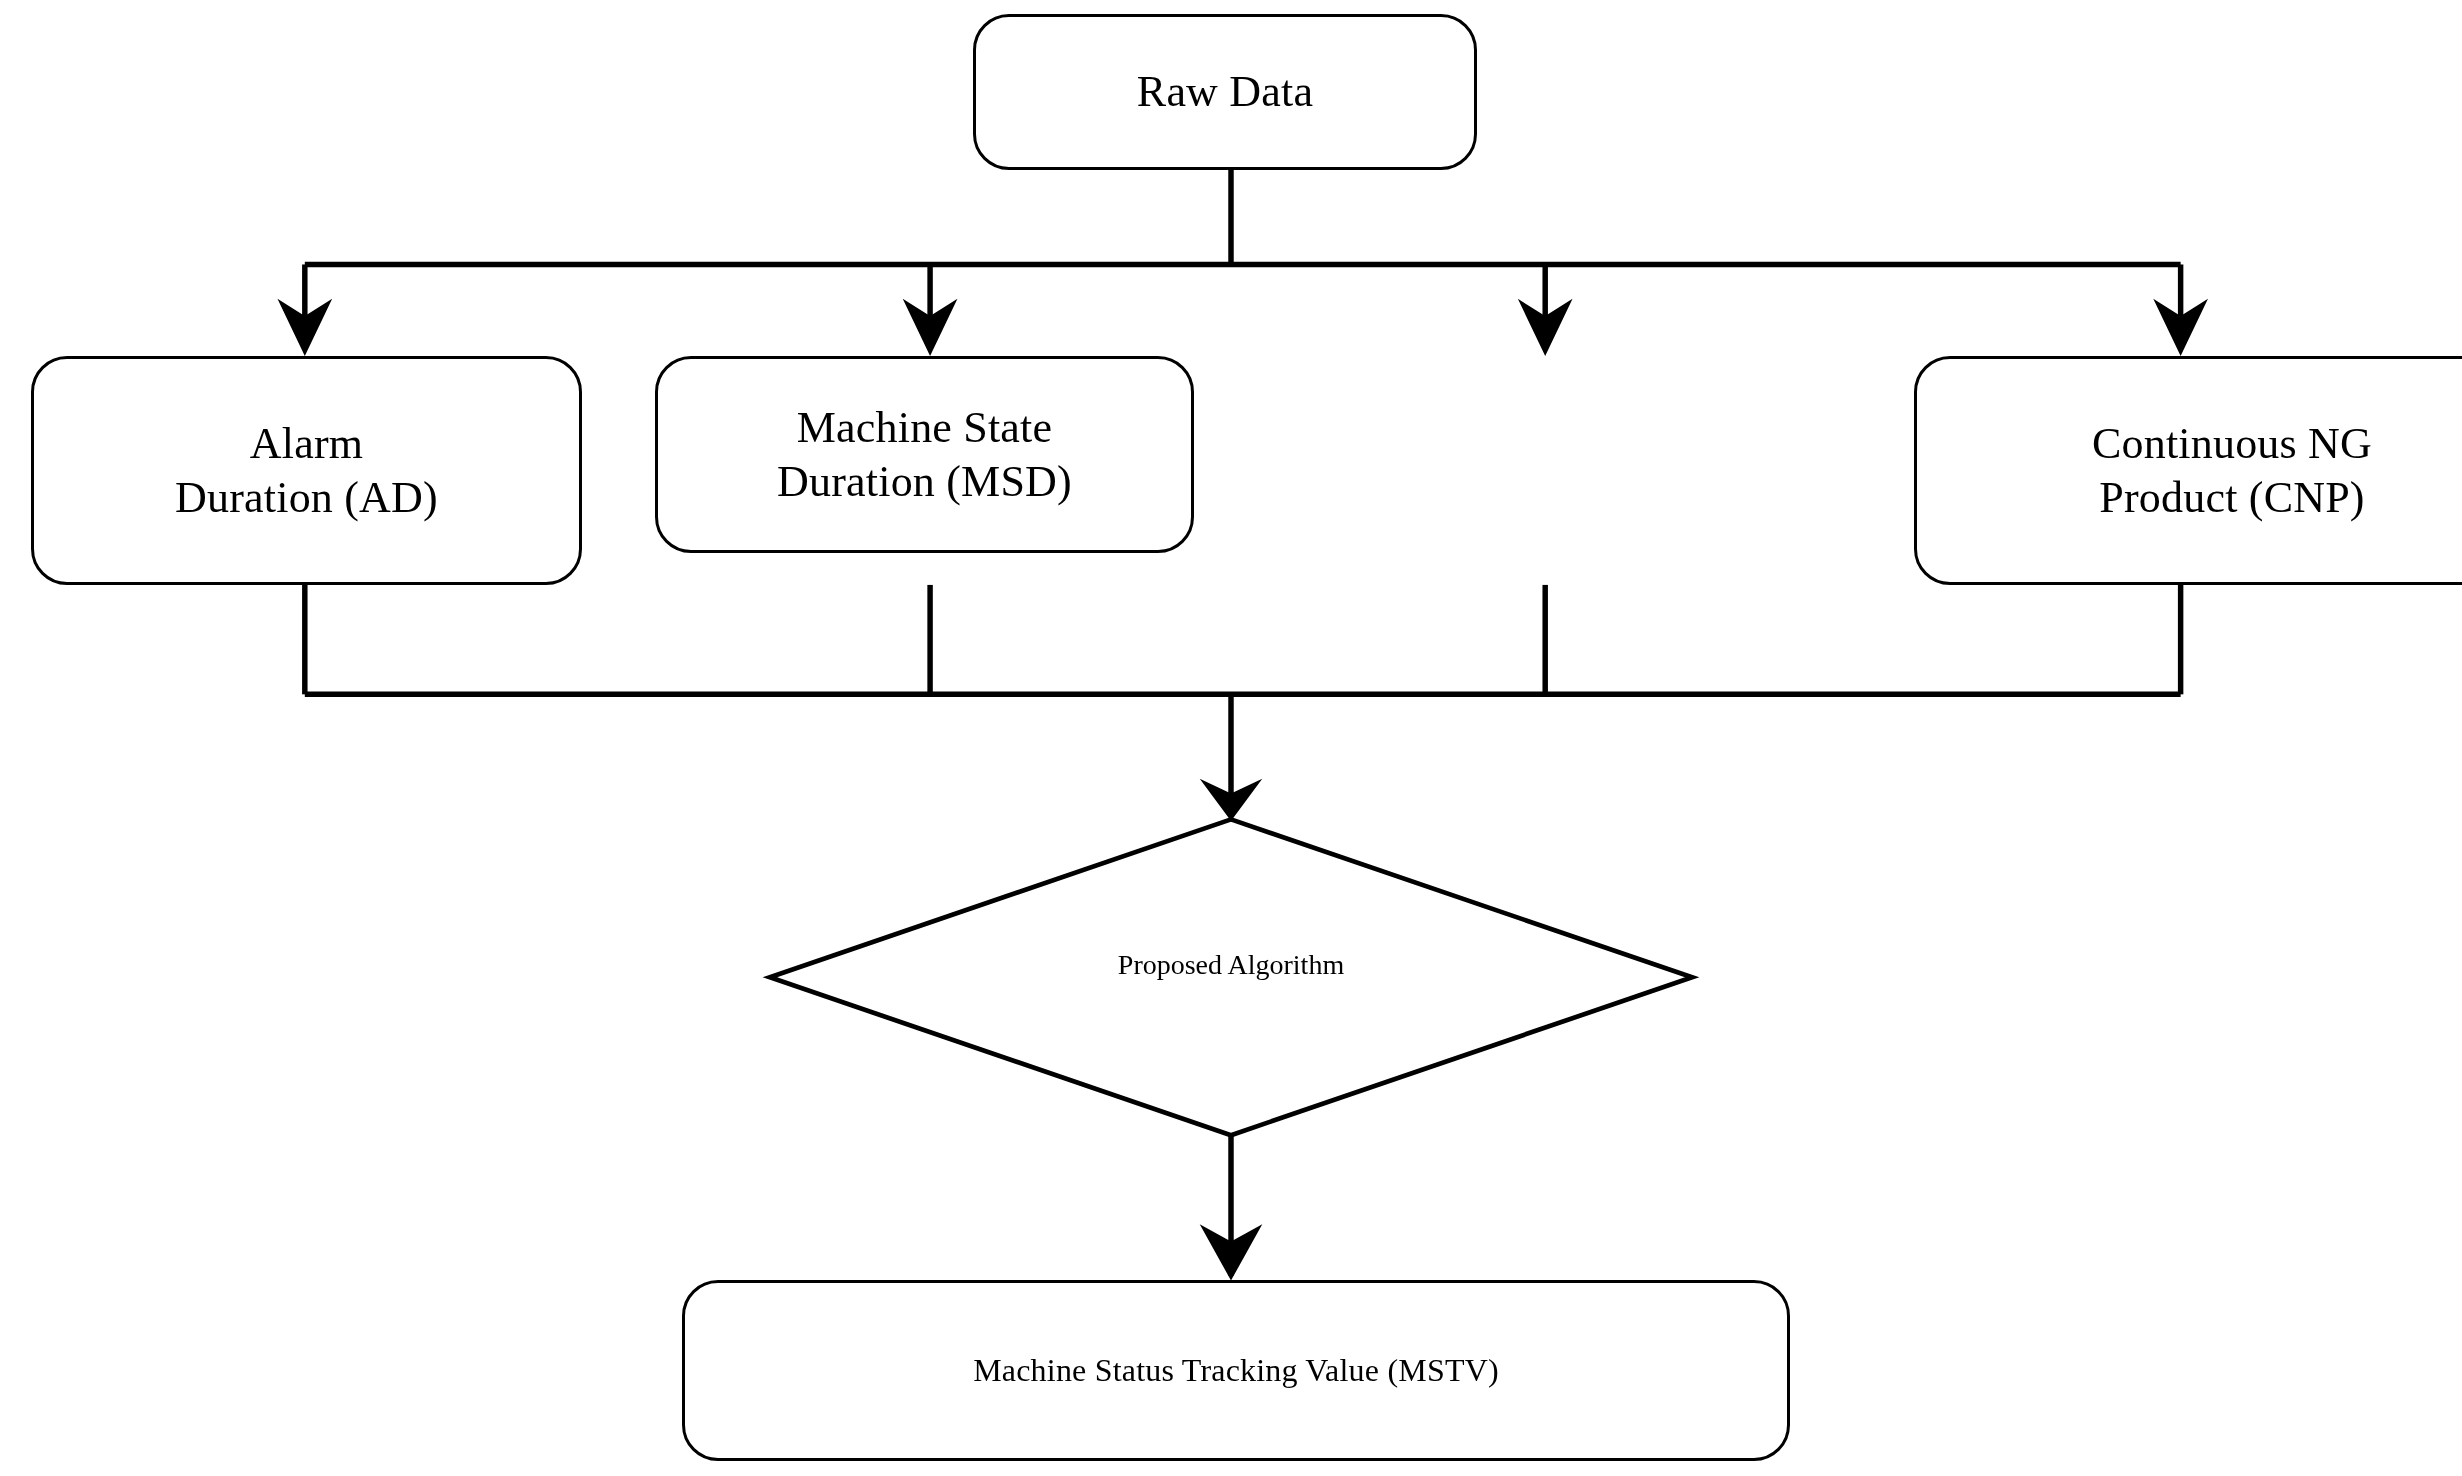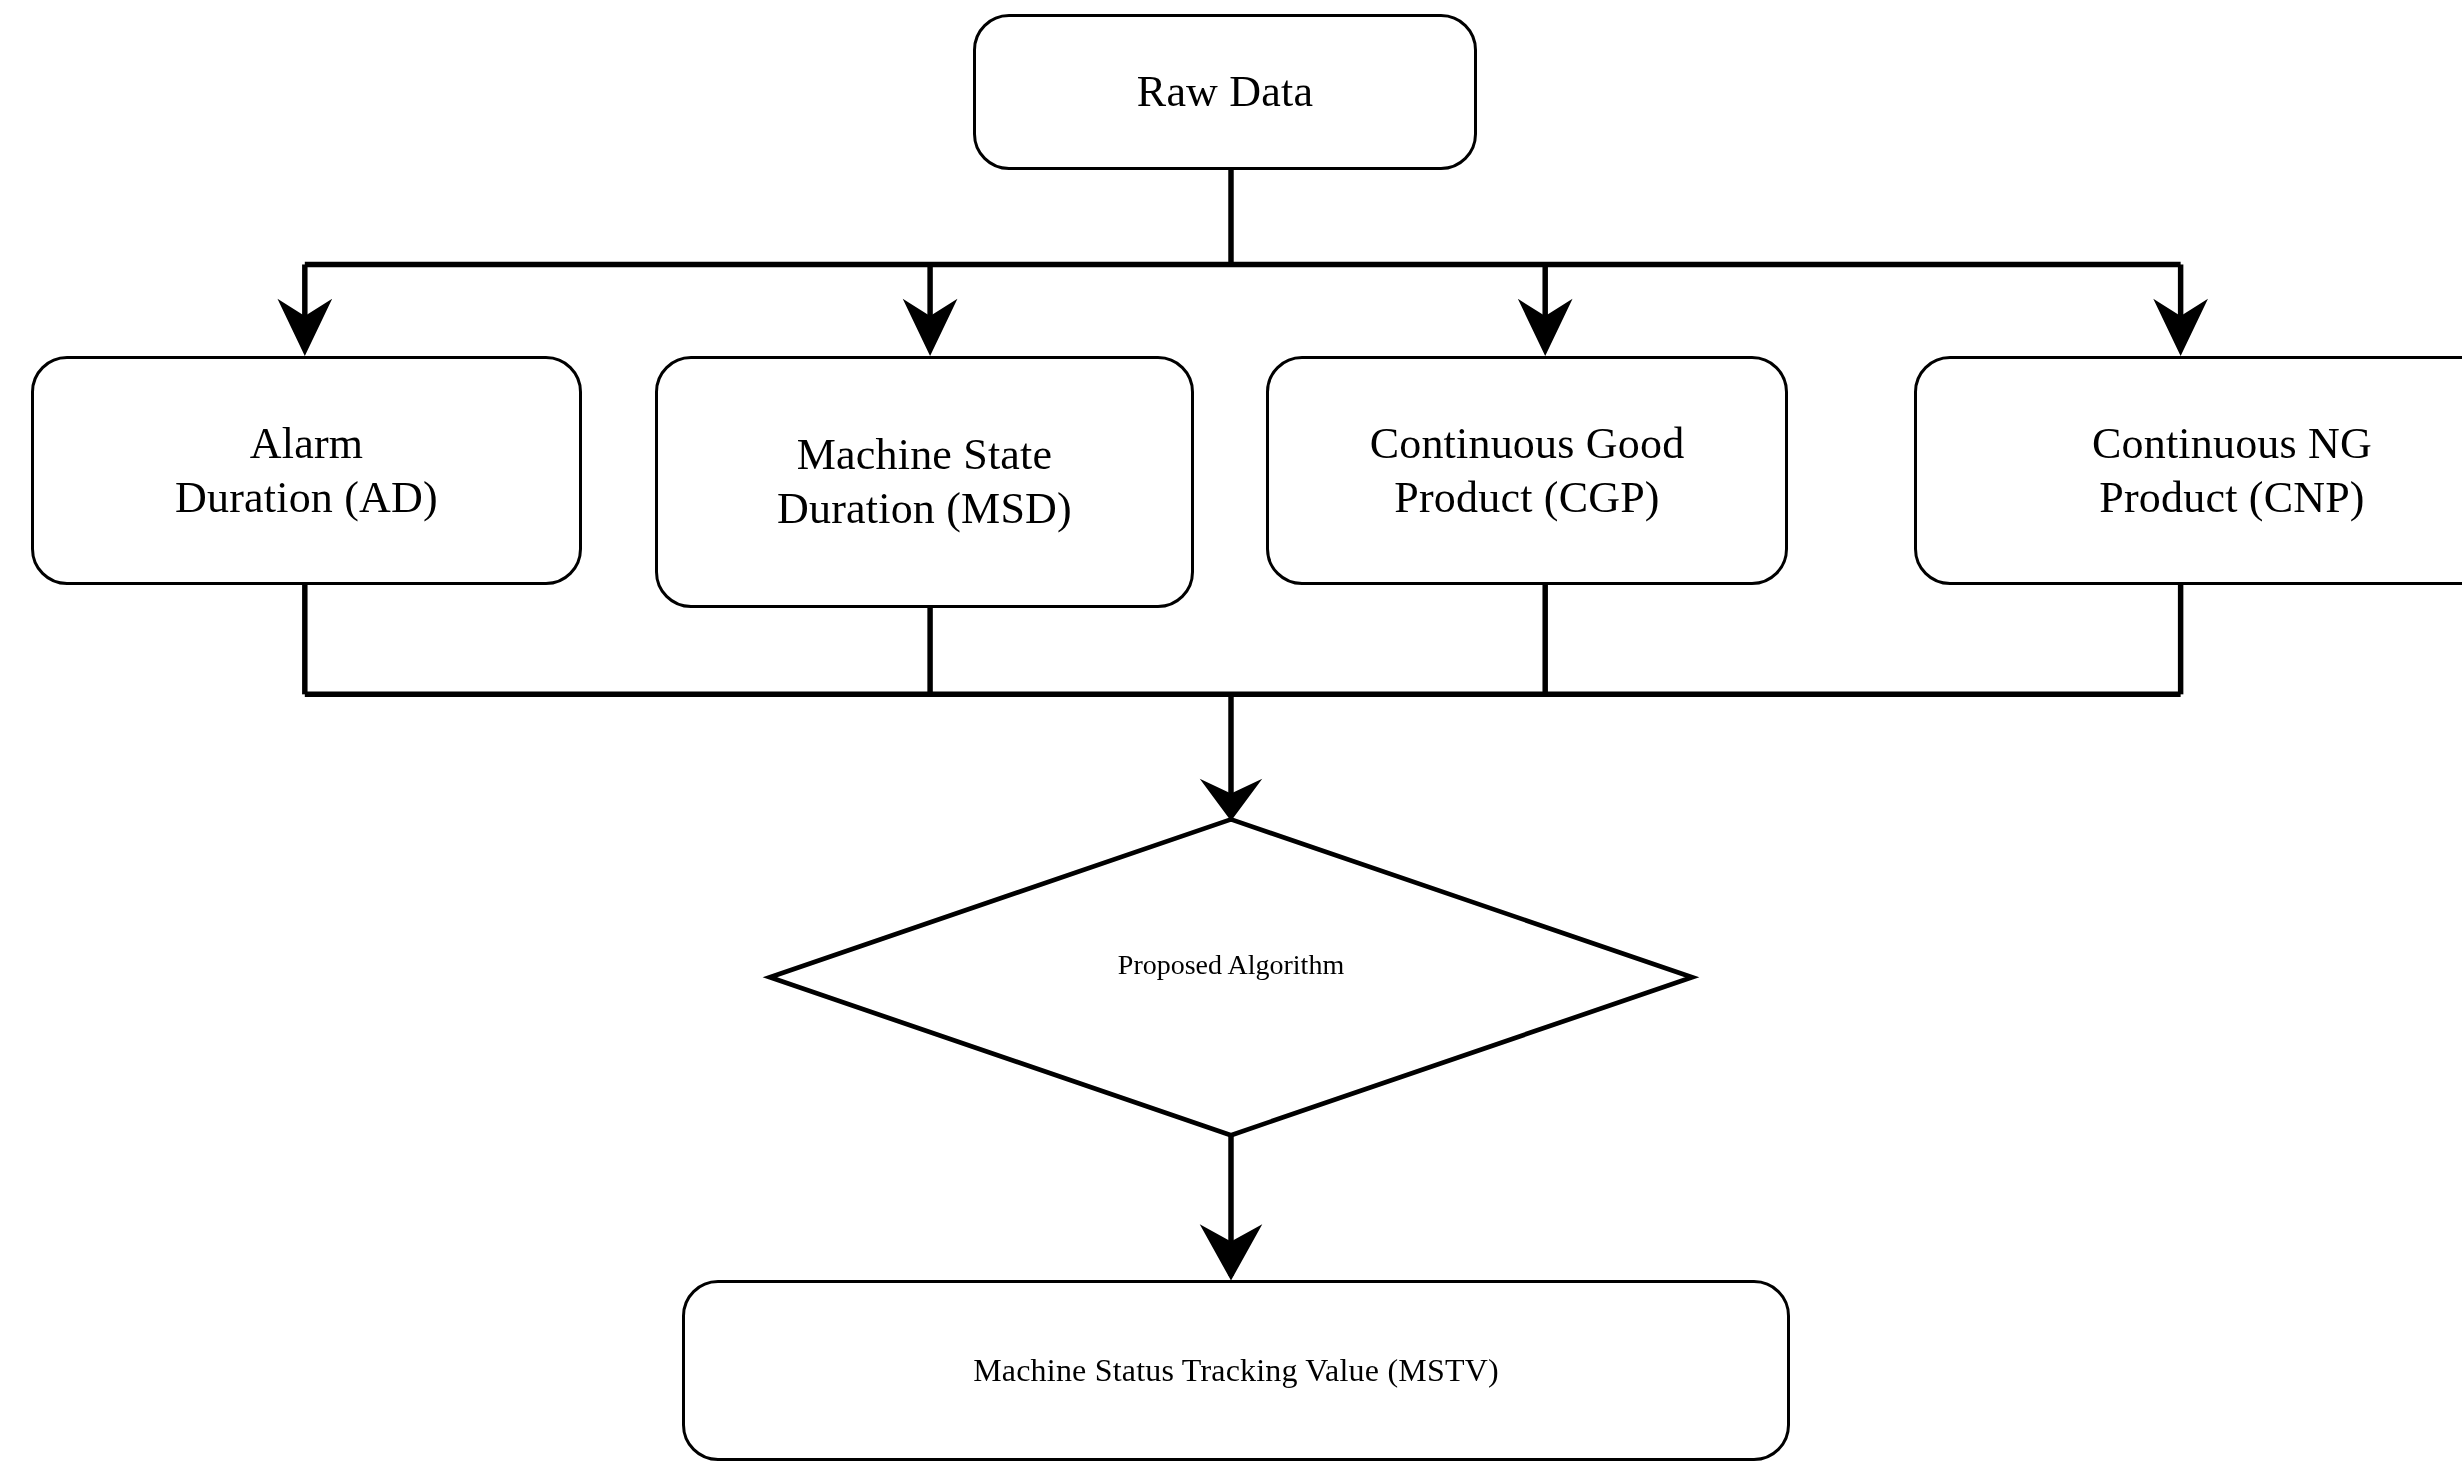--- a/index.html
+++ b/index.html
@@ -106,29 +106,25 @@
 
   <div class="node rounded-box fs-raw" style="left:973px; top:14px; width:504px; height:156px;">
     <span class="node-label">Raw Data</span>
   </div>
 
   <div class="node rounded-box fs-mid" style="left:31px; top:356px; width:551px; height:229px;">
     <span class="node-label">Alarm
 Duration (AD)</span>
   </div>
 
-  <div class="node rounded-box fs-mid" style="left:655px; top:356px; width:539px; height:252px;">
+  <div class="node rounded-box fs-mid" style="left:655px; top:356px; width:539px; height:197px;">
     <span class="node-label">Machine State
 Duration (MSD)</span>
   </div>
 
-  <div class="node rounded-box fs-mid" style="left:1266px; top:356px; width:522px; height:229px;">
-    <span class="node-label">Continuous Good
-Product (CGP)</span>
-  </div>
 
   <div class="node rounded-box fs-mid" style="left:1914px; top:356px; width:636px; height:229px;">
     <span class="node-label">Continuous NG
 Product (CNP)</span>
   </div>
 
   <div class="diamond-node" style="left:770px; top:819px; width:922px; height:316px;">
     <span class="diamond-label" style="top:130px;">Proposed Algorithm</span>
   </div>
 

